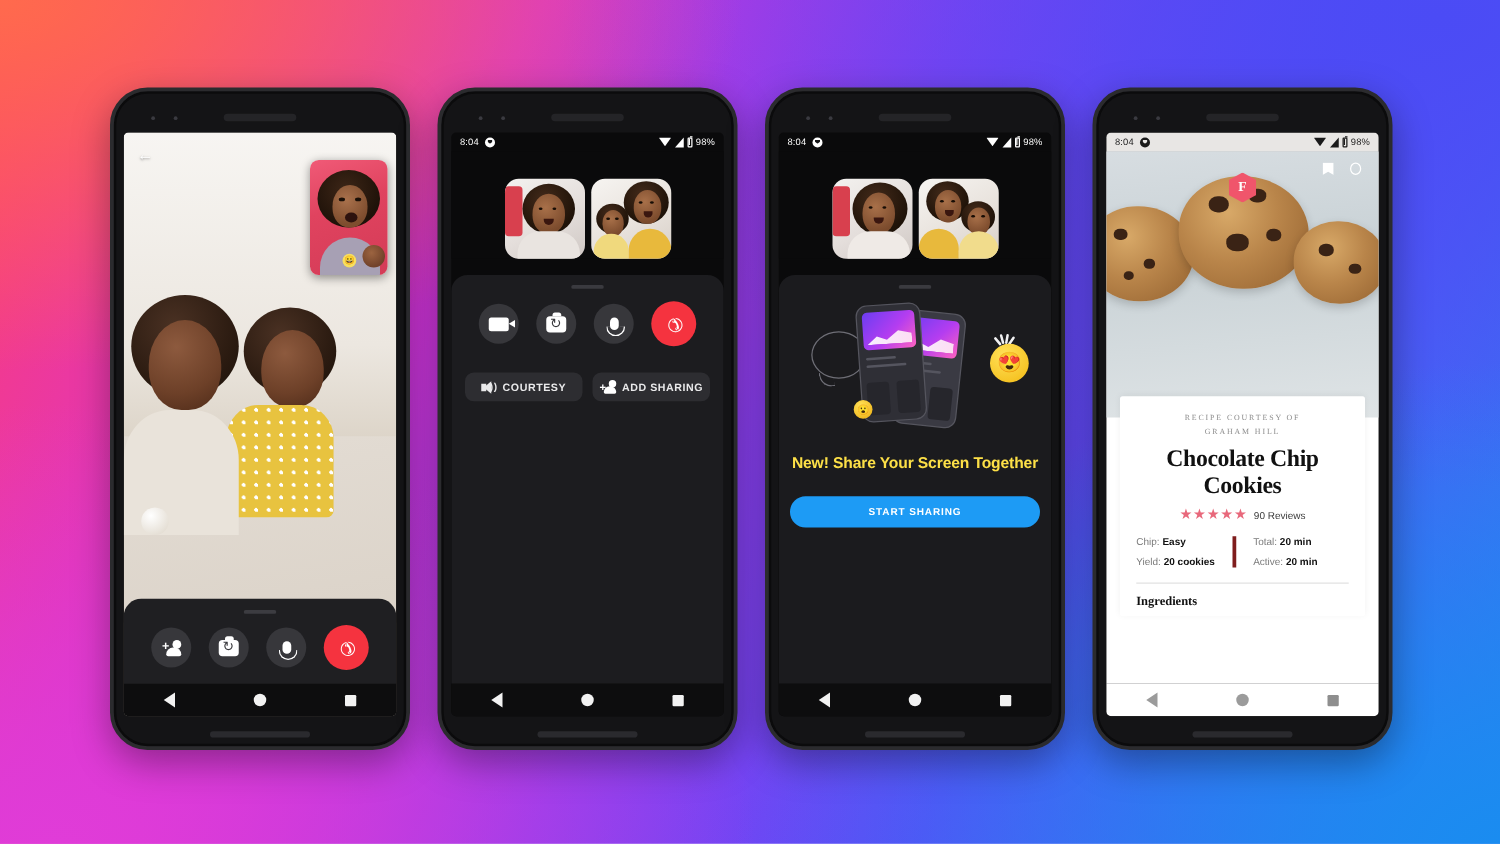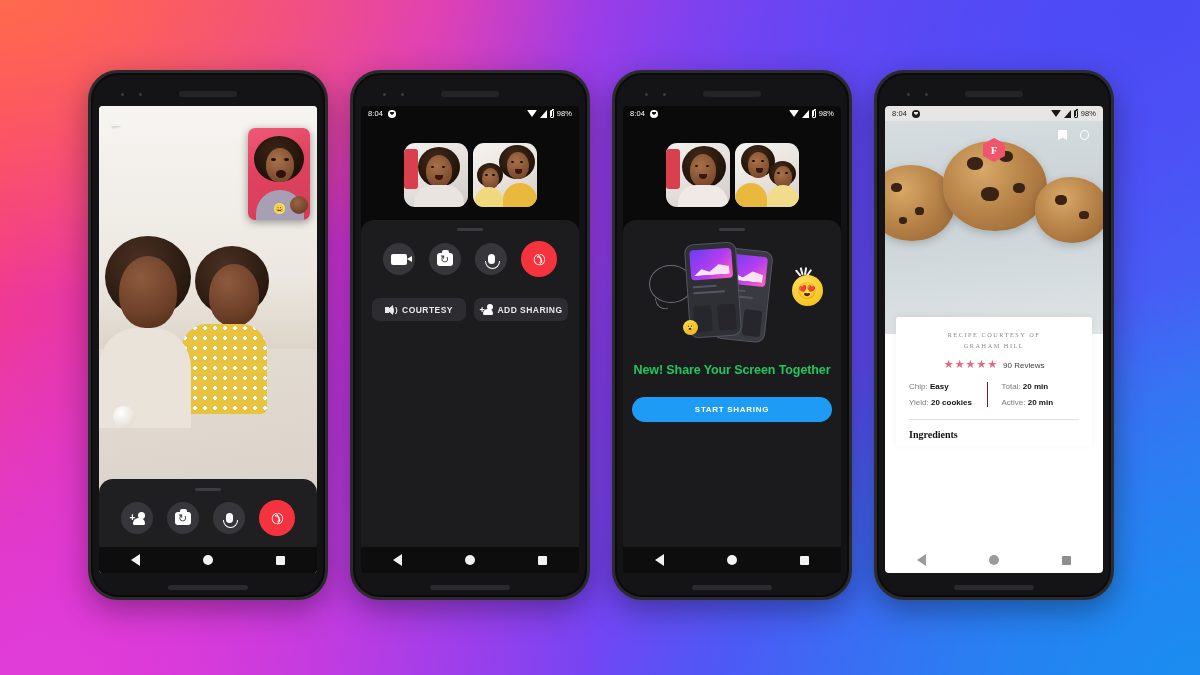--- a/index.html
+++ b/index.html
@@ -226,21 +226,21 @@
     background: radial-gradient(circle at 38% 30%, #ffe259 0%, #f6c324 75%);
     display:flex; align-items:center; justify-content:center; font-size:16px; line-height:1;
   }
   .emoji-sm {
     position:absolute; left:40px; bottom:14px; width:15px; height:15px; border-radius:50%;
     background: radial-gradient(circle at 38% 30%, #ffe259 0%, #f0b81f 78%);
     display:flex; align-items:center; justify-content:center; font-size:8px;
   }
   .spark { position:absolute; right:4px; top:26px; width:26px; height:26px; }
   .spark i { position:absolute; width:1.7px; height:8px; background:#f1f1f2; border-radius:1px; left:12px; top:0; transform-origin:50% 13px; }
-  .promo-title { color:#22c55e; font-size:12.5px; font-weight:bold; margin-top:14px; text-align:center; letter-spacing:-.1px; }
+  .promo-title { color:#fde047; font-size:12.5px; font-weight:bold; margin-top:14px; text-align:center; letter-spacing:-.1px; }
   .promo-sub { color:#a8a8ae; font-size:7.6px; line-height:1.45; text-align:center; margin-top:7px; width:170px; }
   .cta {
     margin-top: 20px; width: 200px; height: 25px; border-radius: 13px;
     background:#1d9bf5; color:#fff; font-size:8px; font-weight:bold; letter-spacing:.7px;
     display:flex; align-items:center; justify-content:center;
   }
 
   
   .recipe { flex:1; background:#fff; position:relative; overflow:hidden; display:flex; flex-direction:column; }
   .hero { height: 213px; position:relative; flex:0 0 213px;
@@ -265,21 +265,21 @@
   }
   .courtesy { text-align:center; font-family:"Liberation Serif",serif; font-size:6.3px;
     letter-spacing:1.5px; color:#8b8b8b; line-height:1.7; }
   .rtitle { text-align:center; font-family:"Liberation Serif",serif; font-weight:bold;
     font-size:19px; line-height:1.06; color:#111; margin-top:7px; letter-spacing:-.3px; }
   .stars-row { display:flex; align-items:center; justify-content:center; gap:5px; margin-top:8px; }
   .stars { color:#e8687b; font-size:11.5px; letter-spacing:.6px; line-height:1; }
   .reviews { color:#3c3c3c; font-size:8px; }
   .meta { display:flex; margin-top:11px; }
   .meta-col { flex:1; display:flex; flex-direction:column; gap:7px; }
-  .meta-col.right { border-left:1px solid #7f1d1d; padding-left:14px; }
+  .meta-col.right { border-left:3px solid #7f1d1d; padding-left:14px; }
   .meta-line { font-size:8px; color:#7b7b7b; }
   .meta-line b { color:#111; }
   .divider { height:1px; background:#e2e2e2; margin:12px 0 9px 0; }
   .ing { font-family:"Liberation Serif",serif; font-weight:bold; font-size:10px; color:#111; padding-bottom:6px; }
 </style>
 </head>
 <body>
 
 <div class="stage">
 
@@ -559,20 +559,24 @@
           <div class="chip" style="left:194px;top:90px;width:10px;height:8px;"></div>
           <span class="hero-ico bm"></span>
           <span class="hero-ico sh"></span>
           <div class="fbadge">F</div>
         </div>
 
         <div class="card">
           <div class="courtesy">
             <div>RECIPE COURTESY OF</div>
             <div>GRAHAM HILL</div>
+          </div>
+          <div class="rtitle">
+            <div>Chocolate Chip</div>
+            <div>Cookies</div>
           </div>
           <div class="stars-row">
             <span class="stars">★★★★★</span>
             <span class="reviews">90 Reviews</span>
           </div>
           <div class="meta">
             <div class="meta-col">
               <div class="meta-line">
                 <span>Chip:</span>
                 <b>Easy</b>

